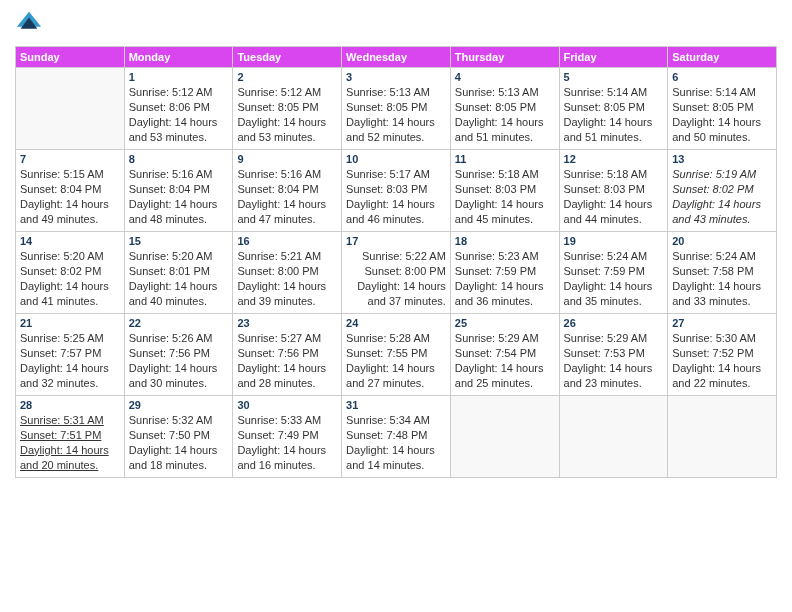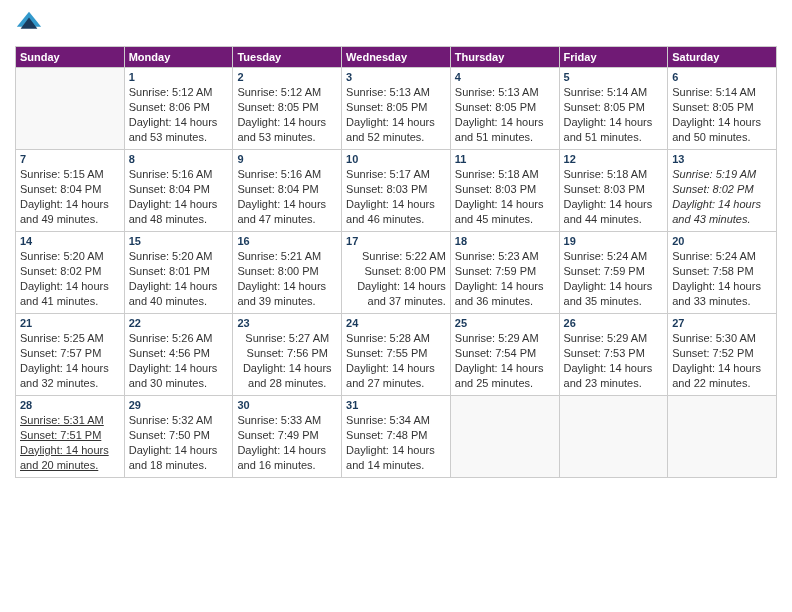--- a/index.html
+++ b/index.html
@@ -49,21 +49,21 @@
     .subtitle {
       font-size: 14px;
       color: #333;
     }
     .calendar {
       width: 100%;
       border-collapse: collapse;
       table-layout: fixed;
     }
     .calendar th {
-      background: #701a75;
+      background: #d946ef;
       color: #fff;
       font-size: 11px;
       font-weight: bold;
       padding: 4px 4px;
       border: 1px solid #ccc;
       text-align: left;
     }
     .calendar td {
       border: 1px solid #ccc;
       vertical-align: top;
@@ -274,27 +274,27 @@
           <td>
             <span class="day-num">21</span>
             <div class="cell-text" style="white-space: pre-line;">Sunrise: 5:25 AM
 Sunset: 7:57 PM
 Daylight: 14 hours
 and 32 minutes.</div>
           </td>
           <td>
             <span class="day-num">22</span>
             <div class="cell-text" style="white-space: pre-line;">Sunrise: 5:26 AM
-Sunset: 4:56 PM
+Sunset: 7:56 PM
 Daylight: 14 hours
 and 30 minutes.</div>
           </td>
           <td>
             <span class="day-num">23</span>
-            <div class="cell-text" style="white-space: pre-line; text-align: center;">Sunrise: 5:27 AM
+            <div class="cell-text" style="white-space: pre-line;">Sunrise: 5:27 AM
 Sunset: 7:56 PM
 Daylight: 14 hours
 and 28 minutes.</div>
           </td>
           <td>
             <span class="day-num">24</span>
             <div class="cell-text" style="white-space: pre-line;">Sunrise: 5:28 AM
 Sunset: 7:55 PM
 Daylight: 14 hours
 and 27 minutes.</div>

